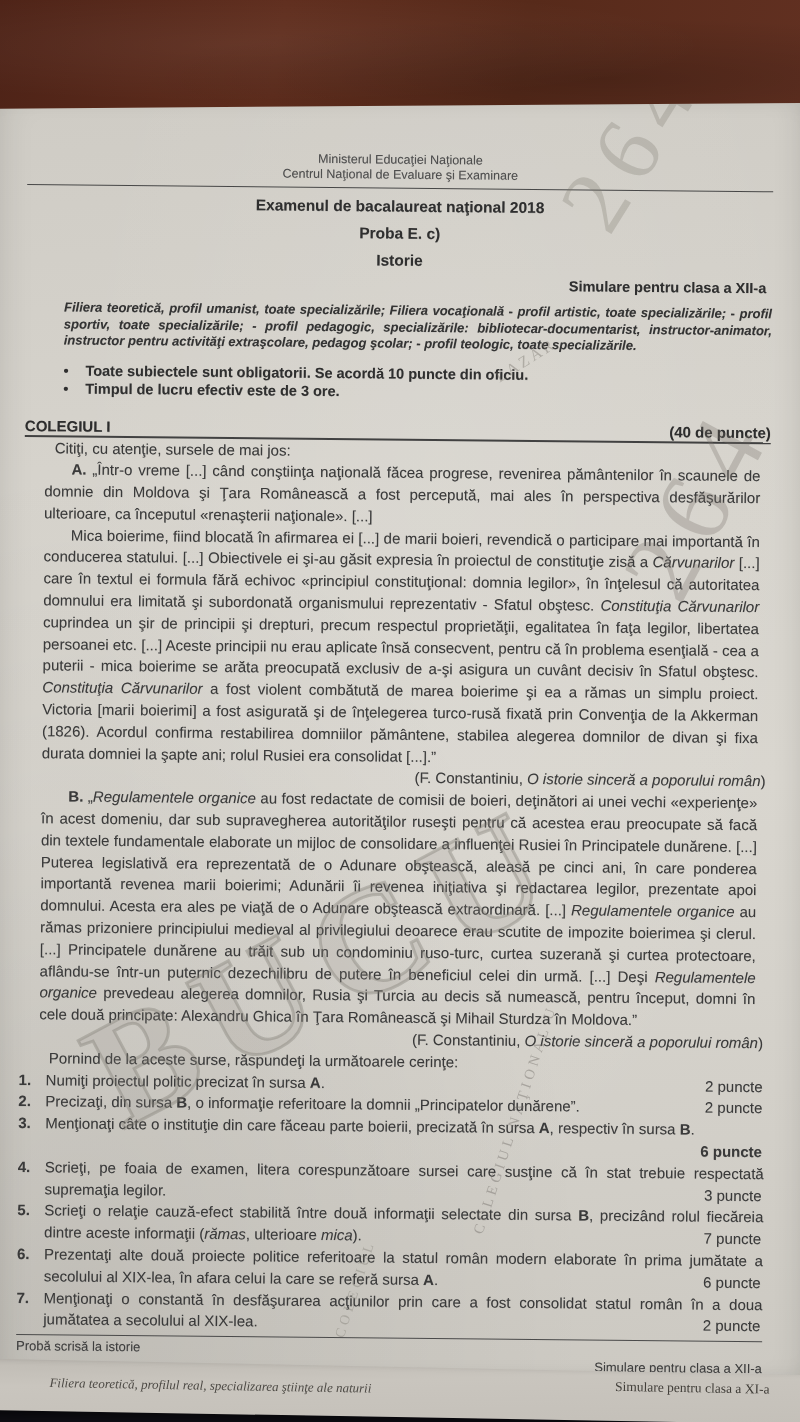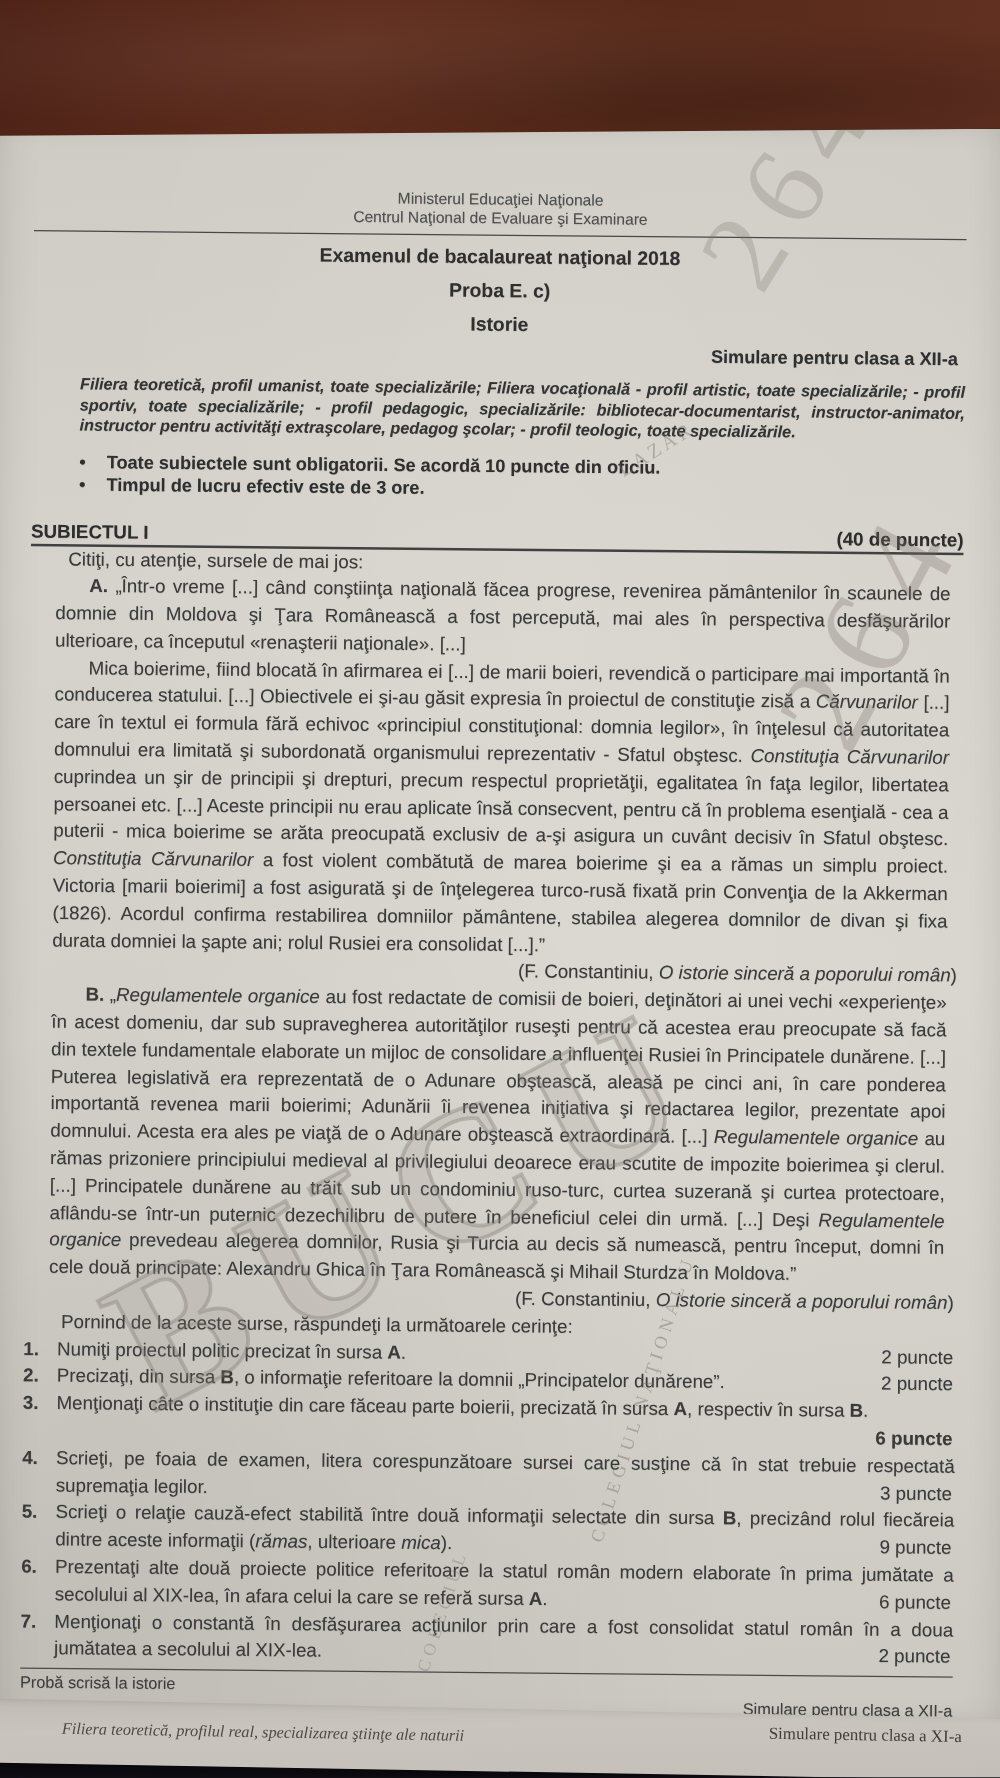--- a/index.html
+++ b/index.html
@@ -106,21 +106,21 @@
       <div class="bullets">
         <div class="bullet-row">
             <span>Toate subiectele sunt obligatorii. Se acordă 10 puncte din oficiu.</span>
           </div>
         <div class="bullet-row">
             <span>Timpul de lucru efectiv este de 3 ore.</span>
           </div>
       </div>
 
       <div class="subj-row">
-        <span>SUBIECTUL I</span>
+        <span>COLEGIUL I</span>
         <span>(40 de puncte)</span>
       </div>
       <div class="intro">Citiţi, cu atenţie, sursele de mai jos:</div>
 
       <div class="src">
         <p><span style="font-weight: bold;">A. </span><span>„Într-o vreme [...] când conştiinţa naţională făcea progrese, revenirea pământenilor în scaunele de domnie din Moldova şi Ţara Românească a fost percepută, mai ales în perspectiva desfăşurărilor ulterioare, ca începutul «renaşterii naţionale». [...]</span></p>
         <p><span>Mica boierime, fiind blocată în afirmarea ei [...] de marii boieri, revendică o participare mai importantă în conducerea statului. [...] Obiectivele ei şi-au găsit expresia în proiectul de constituţie zisă a </span><i>Cărvunarilor</i><span> [...] care în textul ei formula fără echivoc «principiul constituţional: domnia legilor», în înţelesul că autoritatea domnului era limitată şi subordonată organismului reprezentativ - Sfatul obştesc. </span><i>Constituţia Cărvunarilor</i><span> cuprindea un şir de principii şi drepturi, precum respectul proprietăţii, egalitatea în faţa legilor, libertatea persoanei etc. [...] Aceste principii nu erau aplicate însă consecvent, pentru că în problema esenţială - cea a puterii - mica boierime se arăta preocupată exclusiv de a-şi asigura un cuvânt decisiv în Sfatul obştesc. </span><i>Constituţia Cărvunarilor</i><span> a fost violent combătută de marea boierime şi ea a rămas un simplu proiect. Victoria [marii boierimi] a fost asigurată şi de înţelegerea turco-rusă fixată prin Convenţia de la Akkerman (1826). Acordul confirma restabilirea domniilor pământene, stabilea alegerea domnilor de divan şi fixa durata domniei la şapte ani; rolul Rusiei era consolidat [...].”</span></p>
       </div>
       <div class="attribution"><span>(F. Constantiniu, </span><i>O istorie sinceră a poporului român</i><span>)</span></div>
 
@@ -148,21 +148,21 @@
         </div>
         <div class="q-pts-line">6 puncte</div>
         <div class="q">
           <span class="q-num">4.</span>
           <span><span>Scrieţi, pe foaia de examen, litera corespunzătoare sursei care susţine că în stat trebuie respectată supremaţia legilor.</span></span>
           <span class="q-pts">3 puncte</span>
         </div>
         <div class="q">
           <span class="q-num">5.</span>
           <span><span>Scrieţi o relaţie cauză-efect stabilită între două informaţii selectate din sursa </span><span style="font-weight: bold;">B</span><span>, precizând rolul fiecăreia dintre aceste informaţii (</span><i>rămas</i><span>, ulterioare </span><i>mica</i><span>).</span></span>
-          <span class="q-pts">9 puncte</span>
+          <span class="q-pts">7 puncte</span>
         </div>
         <div class="q">
           <span class="q-num">6.</span>
           <span><span>Prezentaţi alte două proiecte politice referitoare la statul român modern elaborate în prima jumătate a secolului al XIX-lea, în afara celui la care se referă sursa </span><span style="font-weight: bold;">A</span><span>.</span></span>
           <span class="q-pts">6 puncte</span>
         </div>
         <div class="q">
           <span class="q-num">7.</span>
           <span><span>Menţionaţi o constantă în desfăşurarea acţiunilor prin care a fost consolidat statul român în a doua jumătatea a secolului al XIX-lea.</span></span>
           <span class="q-pts">2 puncte</span>

